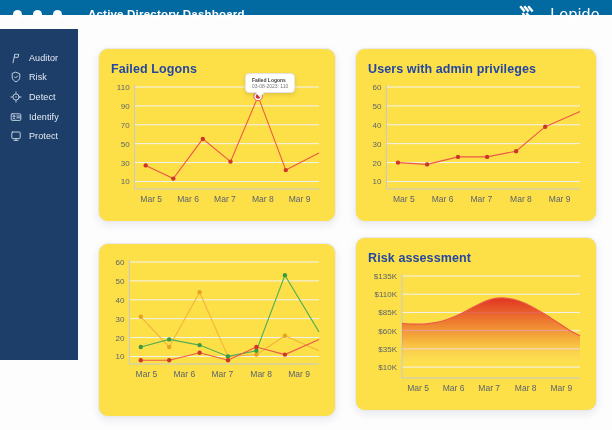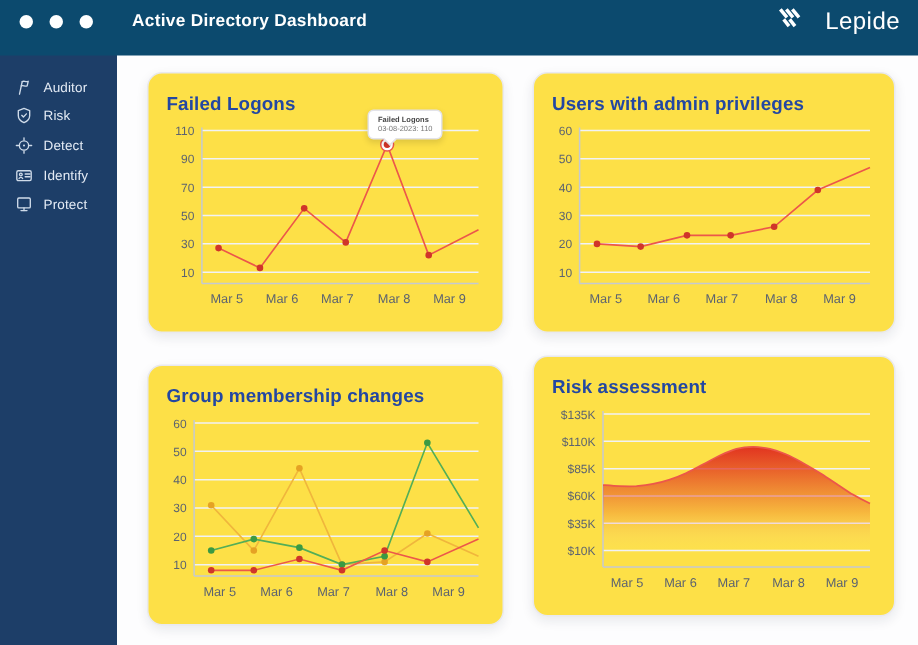--- a/index.html
+++ b/index.html
@@ -1,29 +1,29 @@
 <!DOCTYPE html>
 <html><head>
 <meta charset="utf-8">
 <style>
   * { box-sizing: border-box; margin: 0; padding: 0; }
   html,body { width:612px; height:430px; }
   body { font-family:"Liberation Sans", sans-serif; background:#fff; overflow:hidden; }
   .app { position:relative; width:612px; height:430px; background:#fdfdfe; overflow:hidden; }
 
   
-  .titlebar { position:absolute; left:0; top:0; width:612px; height:37px; background:#0c4a6e; display:flex; align-items:center; z-index:5; }
+  .titlebar { position:absolute; left:0; top:0; width:612px; height:15px; background:#0369a1; display:flex; align-items:center; z-index:5; }
   .dots { position:absolute; left:13px; top:0; height:29px; display:flex; align-items:center; gap:11px; }
   .dot { width:9px; height:9px; border-radius:50%; background:#fff; }
   .page-title { position:absolute; left:88px; top:0; line-height:29px; color:#fff; font-size:11.5px; font-weight:700; letter-spacing:.2px; }
   .brand { position:absolute; right:12px; top:0; height:29px; display:flex; align-items:center; gap:16px; color:#fff; }
   .brand-name { font-size:16px; font-weight:400; letter-spacing:.3px; }
 
   
-  .sidebar { position:absolute; left:0; top:29px; width:78px; height:401px; background:#1d3e68; padding-top:19px; z-index:4; }
+  .sidebar { position:absolute; left:0; top:29px; width:78px; height:331px; background:#1d3e68; padding-top:19px; z-index:4; }
   .side-item { display:flex; align-items:center; gap:7px; padding:0 0 0 10px; height:19.6px; cursor:pointer; }
   .side-item .icn { width:12px; height:12px; display:inline-flex; flex:0 0 12px; }
   .side-item .lbl { color:#e4ebf5; font-size:9px; letter-spacing:.1px; white-space:nowrap; }
 
   
   .card { position:absolute; background:#fde047; border:1px solid #e9e9ee; border-radius:10px;
           box-shadow:0 3px 8px rgba(20,30,60,.09); padding:12px 12px 0 12px; }
   .card h3 { color:#2347a2; font-size:12.5px; font-weight:700; line-height:16px; margin-bottom:4px; letter-spacing:.1px; }
   .chart { height:128px; }
   #card0 { left:98px; top:48px;  width:238px; height:174px; }
@@ -189,21 +189,20 @@
             <circle cx="30.0" cy="81.6" r="2.2" fill="#d0352a"></circle>
             <circle cx="59.1" cy="83.4" r="2.2" fill="#d0352a"></circle>
             <circle cx="90.0" cy="75.9" r="2.2" fill="#d0352a"></circle>
             <circle cx="119.1" cy="75.9" r="2.2" fill="#d0352a"></circle>
             <circle cx="148.1" cy="70.2" r="2.2" fill="#d0352a"></circle>
             <circle cx="177.2" cy="45.7" r="2.2" fill="#d0352a"></circle>
           </svg></div>
     </section>
 
     <section class="card" id="card2">
-      <h3>Group membership changes</h3>
       <div class="chart"><svg width="212" height="128" font-family="Liberation Sans, sans-serif">
             <line x1="18.4" y1="100.44444444444444" x2="208" y2="100.44444444444444" stroke="#f1f2f6" stroke-width="1"></line>
             <text x="13.399999999999999" y="103.44444444444444" text-anchor="end" font-size="8" fill="#5c6370">10</text>
             <line x1="18.4" y1="81.55555555555556" x2="208" y2="81.55555555555556" stroke="#f1f2f6" stroke-width="1"></line>
             <text x="13.399999999999999" y="84.55555555555556" text-anchor="end" font-size="8" fill="#5c6370">20</text>
             <line x1="18.4" y1="62.666666666666664" x2="208" y2="62.666666666666664" stroke="#f1f2f6" stroke-width="1"></line>
             <text x="13.399999999999999" y="65.66666666666666" text-anchor="end" font-size="8" fill="#5c6370">30</text>
             <line x1="18.4" y1="43.77777777777778" x2="208" y2="43.77777777777778" stroke="#f1f2f6" stroke-width="1"></line>
             <text x="13.399999999999999" y="46.77777777777778" text-anchor="end" font-size="8" fill="#5c6370">40</text>
             <line x1="18.4" y1="24.88888888888889" x2="208" y2="24.88888888888889" stroke="#f1f2f6" stroke-width="1"></line>

